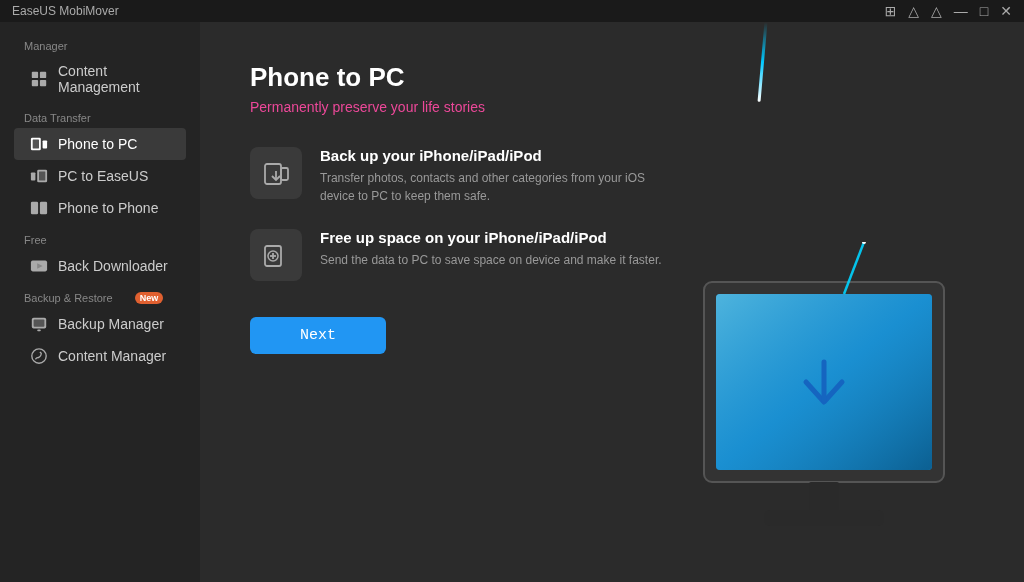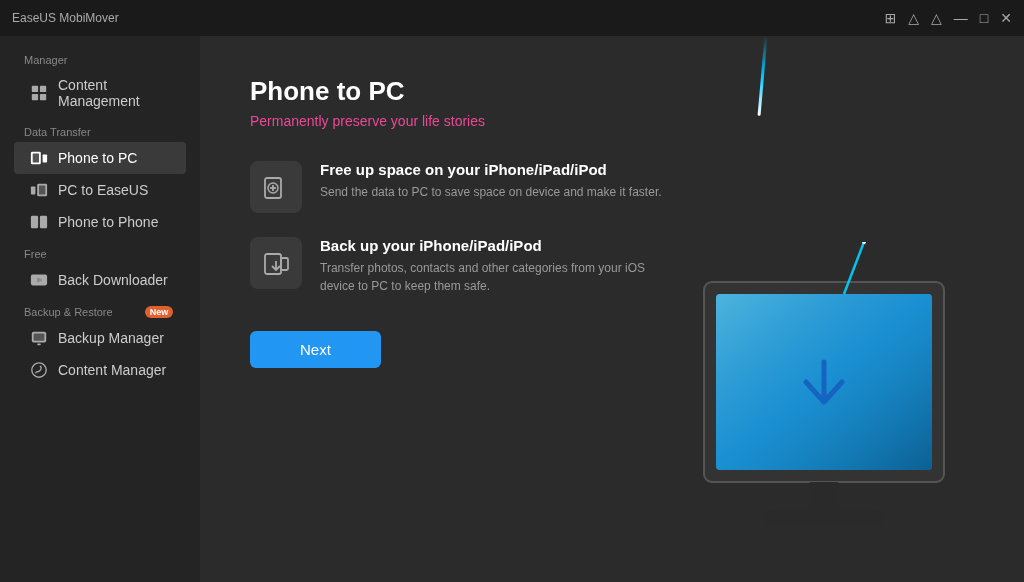--- a/index.html
+++ b/index.html
@@ -8,21 +8,21 @@
       height: 582px;
       background: #1a1a1a;
       font-family: 'Segoe UI', Arial, sans-serif;
       color: #ccc;
       overflow: hidden;
       display: flex;
       flex-direction: column;
     }
     .titlebar {
       background: #1a1a1a;
-      height: 36px;
+      height: 22px;
       display: flex;
       align-items: center;
       justify-content: space-between;
       padding: 0 12px;
       flex-shrink: 0;
     }
     .titlebar-title {
       font-size: 12px;
       color: #aaa;
     }
@@ -86,21 +86,21 @@
       color: #aaa;
     }
     .sidebar-item.active .sidebar-icon { color: #fff; }
 
     .badge-new {
       background: #e06030;
       color: #fff;
       font-size: 9px;
       padding: 1px 5px;
       border-radius: 8px;
-      margin-left: 12px;
+      margin-left: 2px;
       font-weight: bold;
     }
 
     
     .main-content {
       flex: 1;
       background: #2b2b2b;
       padding: 40px 50px;
       display: flex;
       flex-direction: column;
@@ -162,20 +162,21 @@
       margin-top: 36px;
       background: #2196f3;
       color: #fff;
       border: none;
       padding: 10px 50px;
       border-radius: 6px;
       font-size: 15px;
       font-weight: 500;
       cursor: pointer;
       width: fit-content;
+      font-family: Liberation Mono, monospace;
     }
 
     
     .pc-illustration {
       position: absolute;
       right: 20px;
       bottom: 0;
       width: 360px;
       height: 340px;
     }
@@ -298,44 +299,44 @@
     <h1 class="main-title">Phone to PC</h1>
     <p class="main-subtitle">Permanently preserve your life stories</p>
 
     <div class="feature-list">
 
       <div class="feature-item">
         <div class="feature-icon-box">
           <svg viewBox="0 0 28 28" fill="none" stroke="#aaa" stroke-width="1.8">
             <rect x="3" y="5" width="16" height="20" rx="2"></rect>
             <rect x="5" y="7" width="12" height="16" rx="1" fill="#3a3a3a" stroke="none"></rect>
-            <circle cx="11" cy="15" r="5" stroke="#aaa" stroke-width="1.5"></circle>
-            <line x1="11" y1="12" x2="11" y2="18"></line>
-            <line x1="8" y1="15" x2="14" y2="15"></line>
+            <polyline points="10,17 14,21 18,17"></polyline>
+            <line x1="14" y1="21" x2="14" y2="12"></line>
+            <rect x="19" y="9" width="7" height="12" rx="1.5"></rect>
           </svg>
         </div>
         <div>
-          <div class="feature-text-title">Free up space on your iPhone/iPad/iPod</div>
-          <div class="feature-text-desc">Send the data to PC to save space on device and make it faster.</div>
+          <div class="feature-text-title">Back up your iPhone/iPad/iPod</div>
+          <div class="feature-text-desc">Transfer photos, contacts and other categories from your iOS device to PC to keep them safe.</div>
         </div>
       </div>
 
       <div class="feature-item">
         <div class="feature-icon-box">
           <svg viewBox="0 0 28 28" fill="none" stroke="#aaa" stroke-width="1.8">
             <rect x="3" y="5" width="16" height="20" rx="2"></rect>
             <rect x="5" y="7" width="12" height="16" rx="1" fill="#3a3a3a" stroke="none"></rect>
-            <polyline points="10,17 14,21 18,17"></polyline>
-            <line x1="14" y1="21" x2="14" y2="12"></line>
-            <rect x="19" y="9" width="7" height="12" rx="1.5"></rect>
+            <circle cx="11" cy="15" r="5" stroke="#aaa" stroke-width="1.5"></circle>
+            <line x1="11" y1="12" x2="11" y2="18"></line>
+            <line x1="8" y1="15" x2="14" y2="15"></line>
           </svg>
         </div>
         <div>
-          <div class="feature-text-title">Back up your iPhone/iPad/iPod</div>
-          <div class="feature-text-desc">Transfer photos, contacts and other categories from your iOS device to PC to keep them safe.</div>
+          <div class="feature-text-title">Free up space on your iPhone/iPad/iPod</div>
+          <div class="feature-text-desc">Send the data to PC to save space on device and make it faster.</div>
         </div>
       </div>
     </div>
 
     <button class="next-btn">Next</button>
 
     <div class="pc-illustration">
       <svg viewBox="0 0 360 340" xmlns="http://www.w3.org/2000/svg">
 
         <rect x="60" y="40" width="240" height="200" rx="8" fill="#333" stroke="#555" stroke-width="2"></rect>

